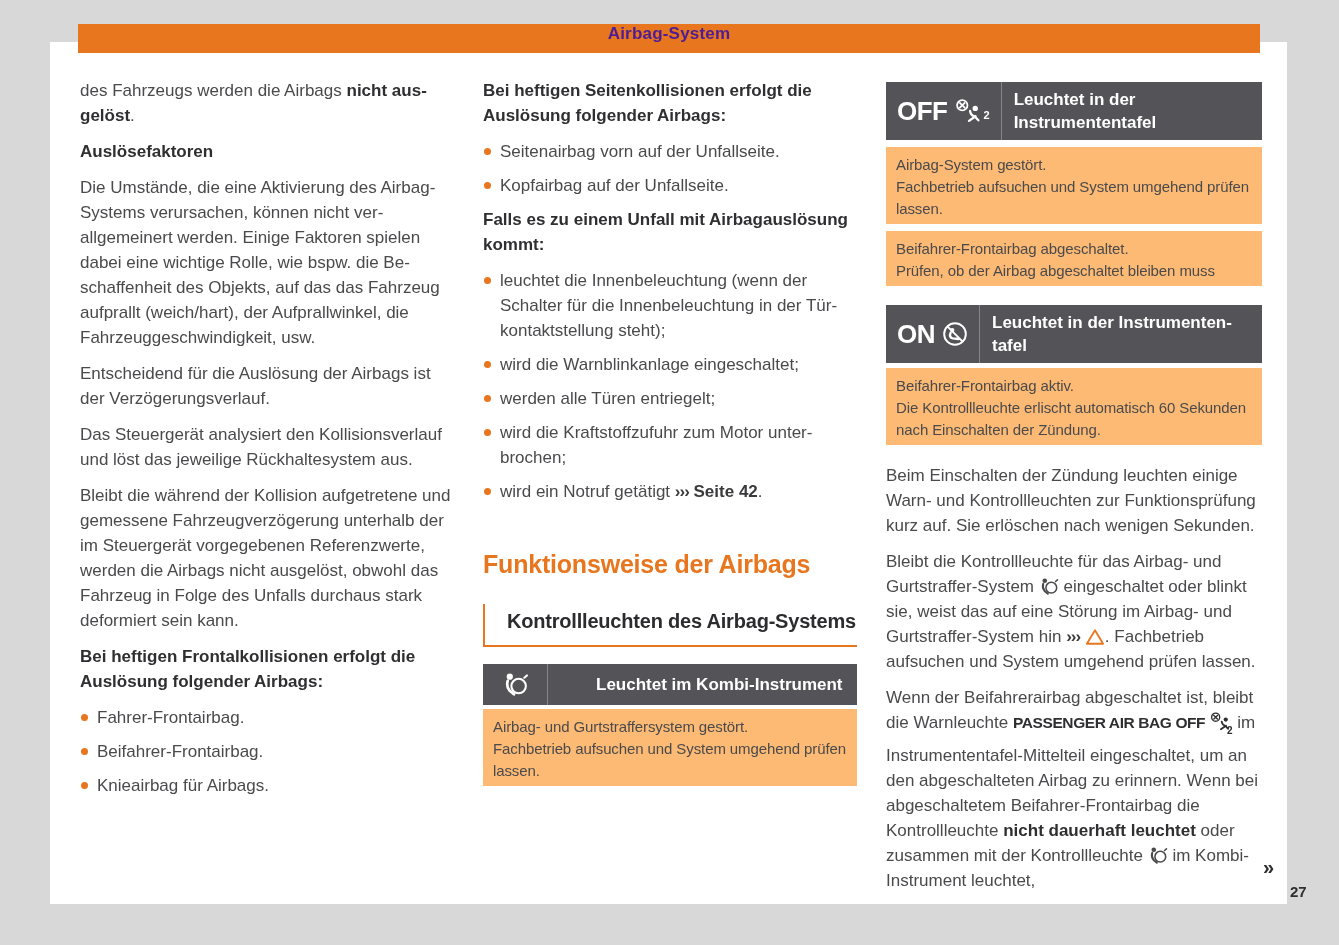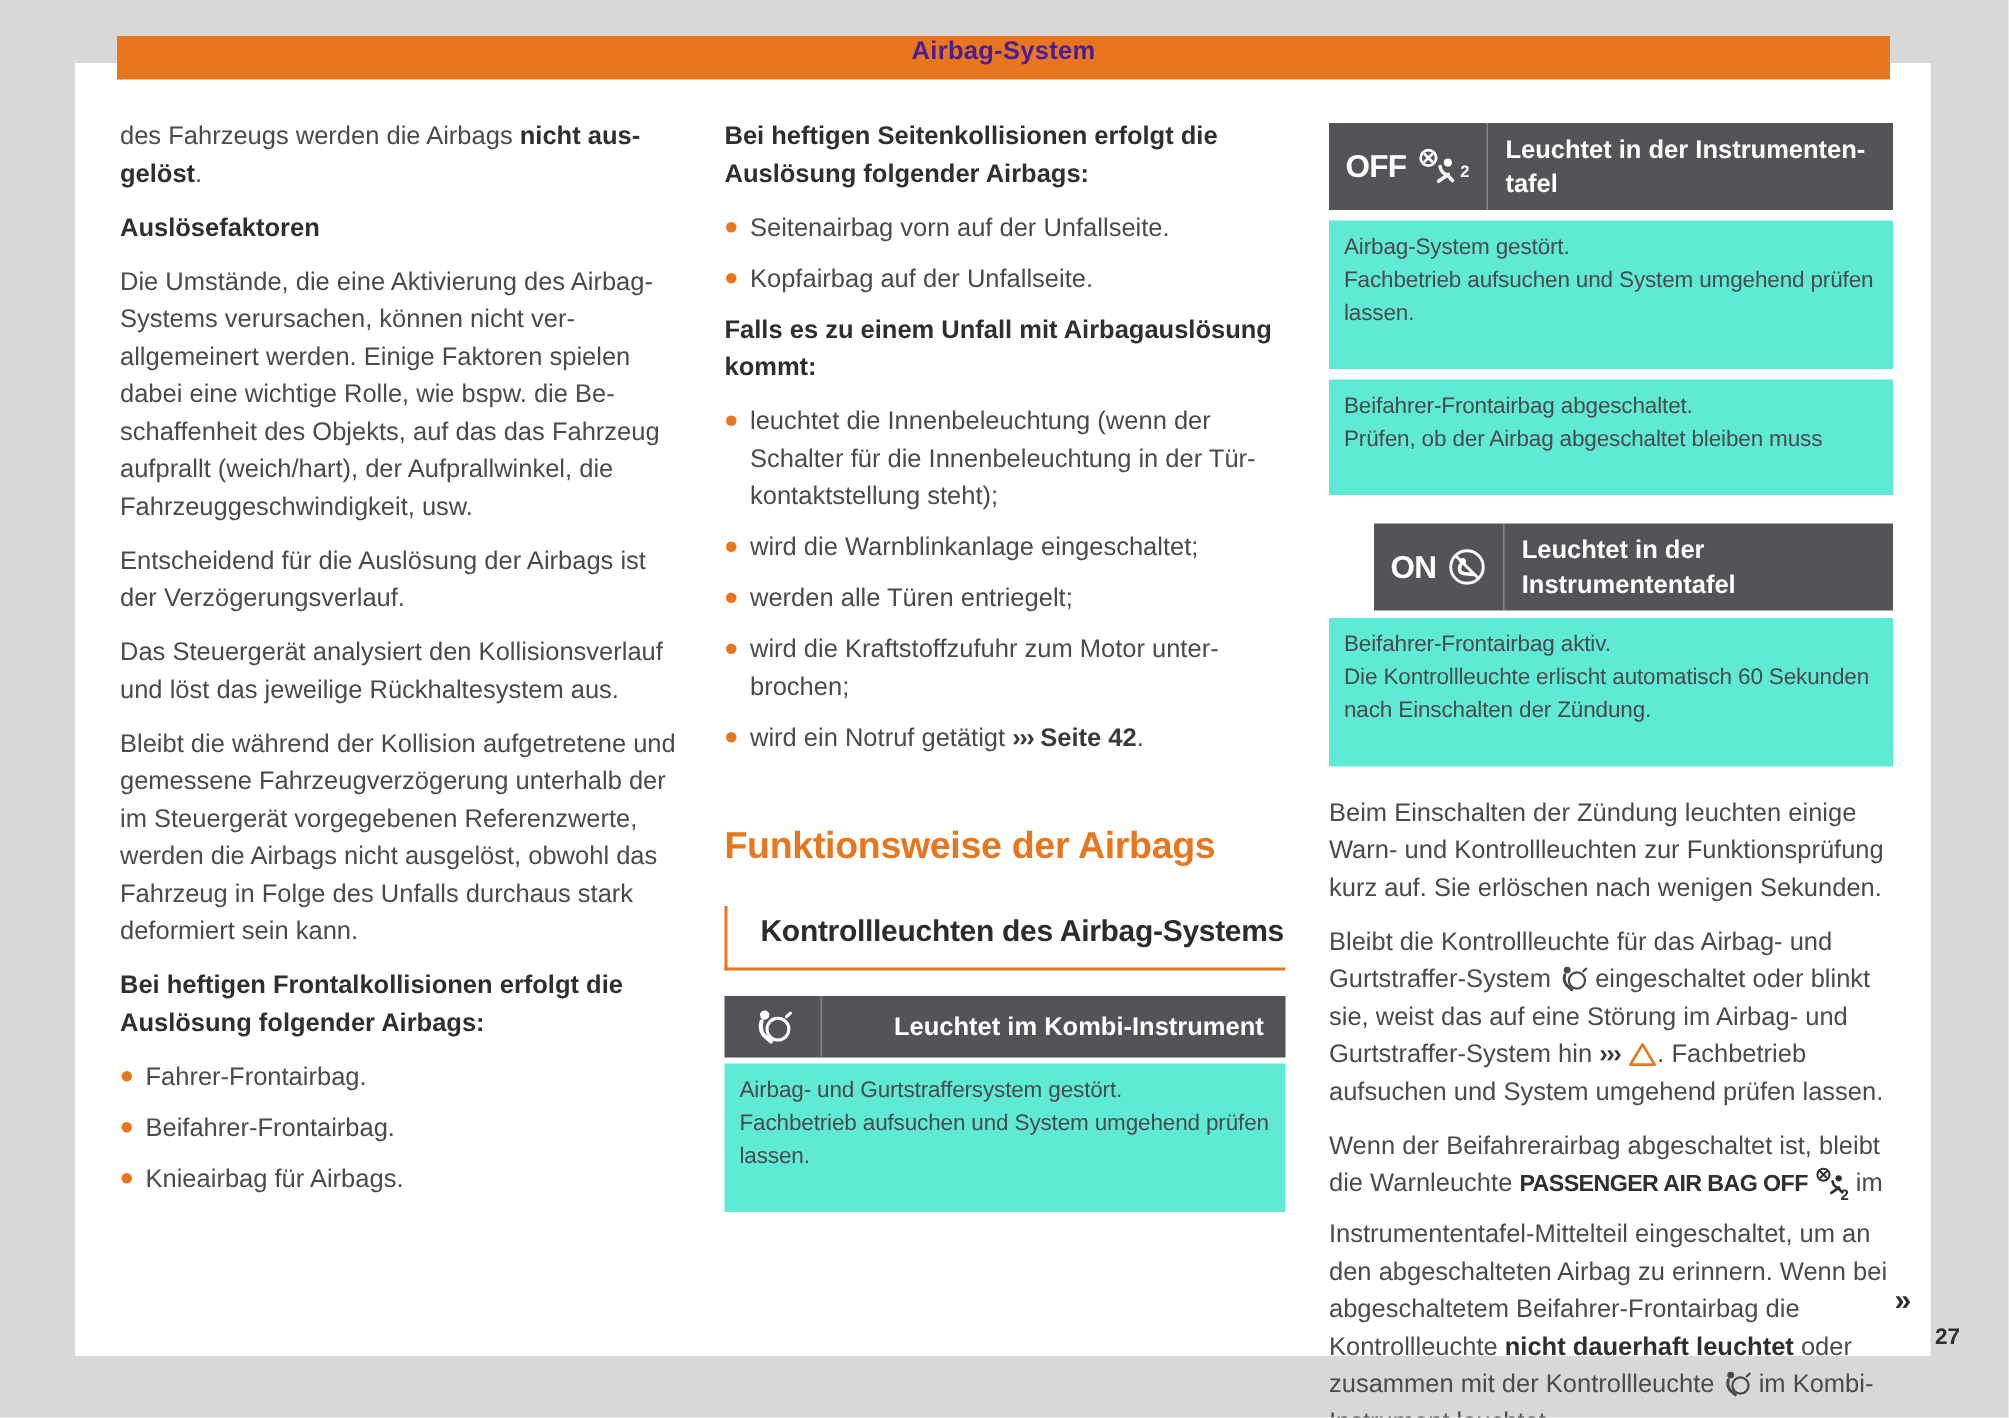--- a/index.html
+++ b/index.html
@@ -45,24 +45,24 @@
   }
   .ind-box.tight{margin-top:4px;gap:36px;}
   .cell-icon{
     display:flex;align-items:center;justify-content:center;gap:7px;
     border-right:1px solid #85858a;padding:8px 11px;flex:none;
   }
   .cell-text{
     display:flex;align-items:center;padding:6px 12px;
     font-weight:bold;font-size:17px;line-height:23px;
   }
-  .onoff{font-size:21px;font-weight:bold;letter-spacing:-.5px;}
+  .onoff{font-size:26px;font-weight:bold;letter-spacing:-.5px;}
   .icon-sub{font-size:11px;font-weight:bold;align-self:flex-end;margin:0 0 4px -5px;}
   .gray-box{
-    background:#5eead4;padding:7px 10px 26px;margin-top:7px;
+    background:#fdba74;padding:7px 10px 4px;margin-top:7px;
     font-size:15px;line-height:22px;color:#4a4a4c;letter-spacing:-.1px;
   }
   .inline-icon{display:inline-block;vertical-align:-4px;}
   .inline-sub{font-size:10px;font-weight:bold;vertical-align:-6px;margin-left:-4px;color:#2f2f31;}
   .pab{font-weight:bold;color:#2f2f31;font-size:15.5px;letter-spacing:-.4px;}
   .cont-marker{
     position:absolute;left:1213px;top:814px;
     font-size:20px;font-weight:bold;color:#2f2f31;
   }
   .pageno{
@@ -179,21 +179,21 @@
     </div>
     <div class="gray-box">
       <div>Airbag-System gestört.</div>
       <div>Fachbetrieb aufsuchen und System umgehend prü­fen lassen.</div>
     </div>
     <div class="gray-box">
       <div>Beifahrer-Frontairbag abgeschaltet.</div>
       <div>Prüfen, ob der Airbag abgeschaltet bleiben muss</div>
     </div>
 
-    <div class="ind-box" style="margin-top:19px;margin-left:30px;">
+    <div class="ind-box" style="margin-top:19px;">
       <div class="cell-icon">
         <span class="onoff">ON</span>
         <svg class="icon" viewBox="0 0 24 24" width="26" height="26">
           <circle cx="12" cy="12" r="10" stroke="#fff" stroke-width="1.8" fill="none"></circle>
           <circle cx="9.4" cy="8.4" r="2" fill="#fff"></circle>
           <path d="M8 10.8 C6.6 13.6 7.6 15.6 10 16 L15.5 16.6" stroke="#fff" stroke-width="2.2" fill="none" stroke-linecap="round"></path>
           <path d="M5.2 5.2 L18.8 18.8" stroke="#fff" stroke-width="1.8"></path>
         </svg>
       </div>
       <div class="cell-text">Leuchtet in der Instrumenten­tafel</div>

